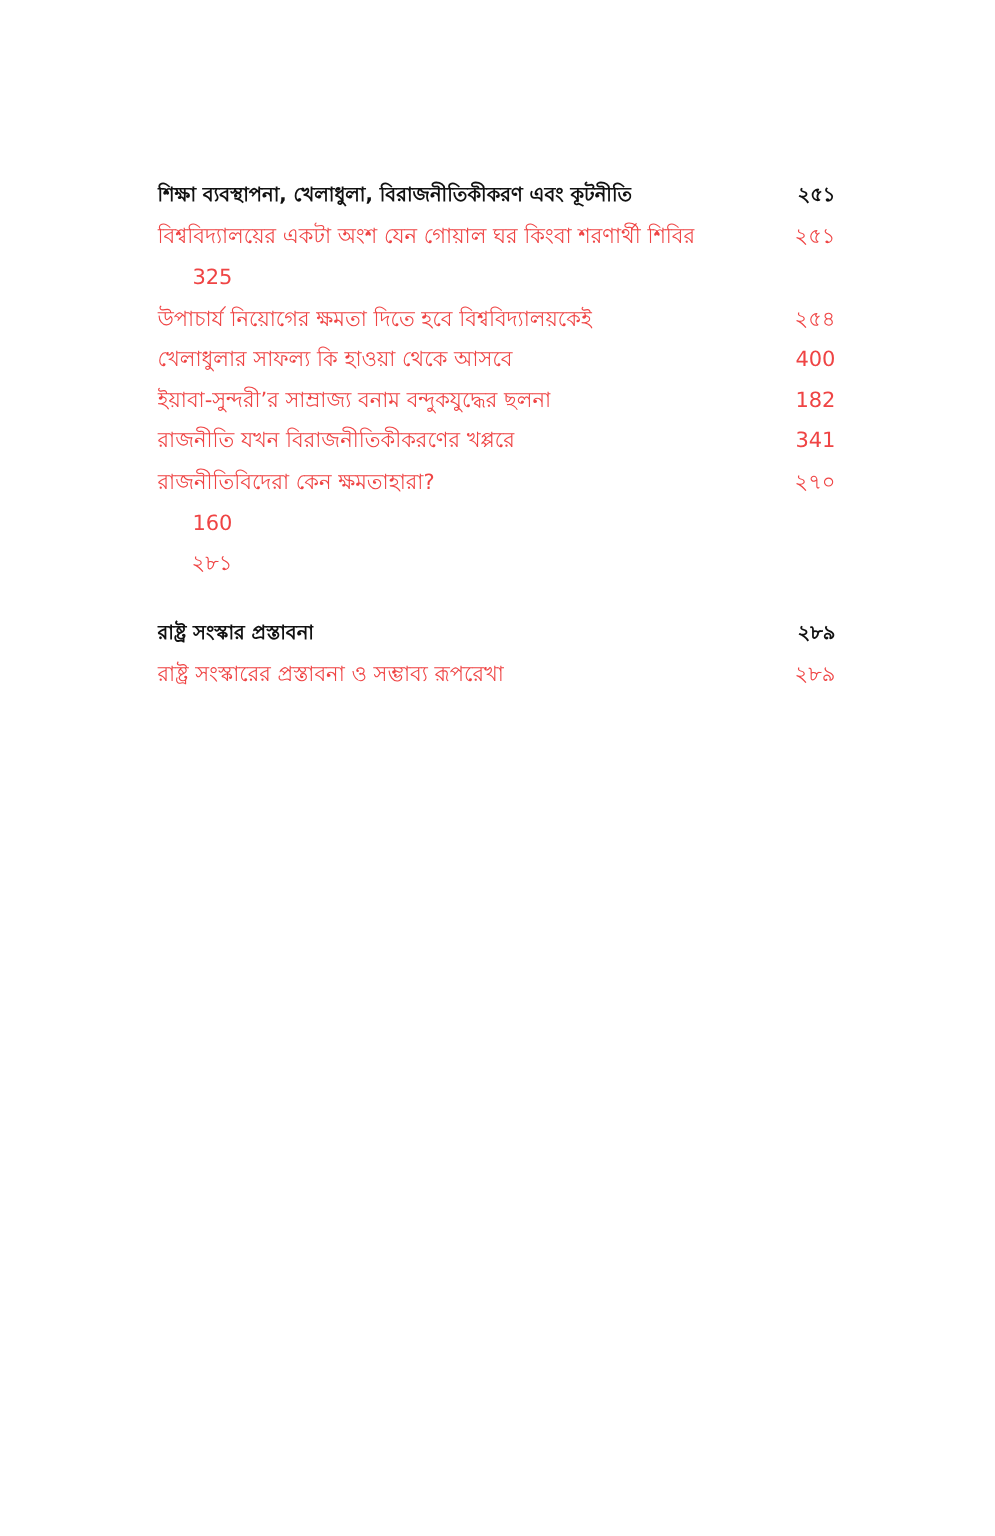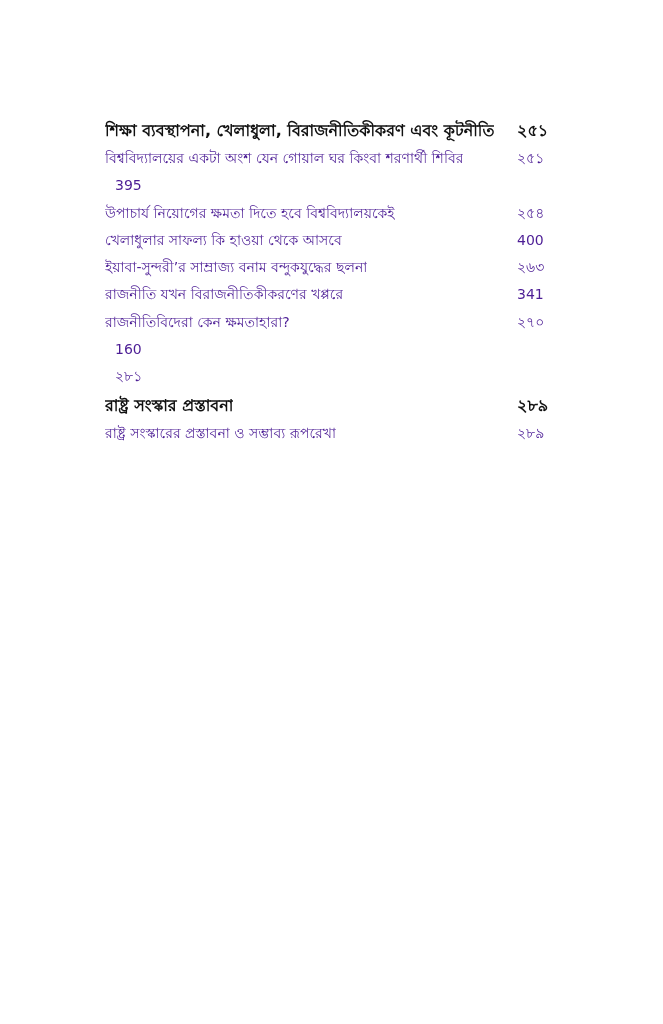--- a/index.html
+++ b/index.html
@@ -18,77 +18,79 @@
     .toc {
       position: absolute;
       left: 105px;
       top: 116px;
       width: 452px;
     }
     .section {
       margin: 0;
     }
     .section + .section {
+      margin-top: 17px;
     }
     .row {
       display: flex;
       justify-content: space-between;
       align-items: baseline;
       height: 27.3px;
       line-height: 27.3px;
       white-space: nowrap;
     }
     .row.heading {
       font-weight: bold;
-      font-size: 16px;
+      font-size: 13px;
       height: 29px;
       line-height: 29px;
       color: #111111;
     }
     .row.entry {
       font-size: 14px;
-      color: #4c1d95;
+      color: #ef4444;
     }
     .row .title {
       overflow: hidden;
       text-overflow: clip;
     }
     .row .page {
+      text-align: right;
       min-width: 40px;
       padding-left: 10px;
     }
   </style>
 </head>
 <body>
 
 <div class="toc">
 
   <div class="section">
     <div class="row heading">
       <span class="title">শিক্ষা ব্যবস্থাপনা, খেলাধুলা, বিরাজনীতিকীকরণ এবং কূটনীতি</span>
       <span class="page">২৫১</span>
     </div>
     <div class="row entry">
       <span class="title">বিশ্ববিদ্যালয়ের একটা অংশ যেন গোয়াল ঘর কিংবা শরণার্থী শিবির</span>
       <span class="page">২৫১</span>
     </div>
     <div class="row entry">
-      <span class="page">395</span>
+      <span class="page">325</span>
     </div>
     <div class="row entry">
       <span class="title">উপাচার্য নিয়োগের ক্ষমতা দিতে হবে বিশ্ববিদ্যালয়কেই</span>
       <span class="page">২৫৪</span>
     </div>
     <div class="row entry">
       <span class="title">খেলাধুলার সাফল্য কি হাওয়া থেকে আসবে</span>
       <span class="page">400</span>
     </div>
     <div class="row entry">
       <span class="title">ইয়াবা-সুন্দরী’র সাম্রাজ্য বনাম বন্দুকযুদ্ধের ছলনা</span>
-      <span class="page">২৬৩</span>
+      <span class="page">182</span>
     </div>
     <div class="row entry">
       <span class="title">রাজনীতি যখন বিরাজনীতিকীকরণের খপ্পরে</span>
       <span class="page">341</span>
     </div>
     <div class="row entry">
       <span class="title">রাজনীতিবিদেরা কেন ক্ষমতাহারা?</span>
       <span class="page">২৭০</span>
     </div>
     <div class="row entry">

